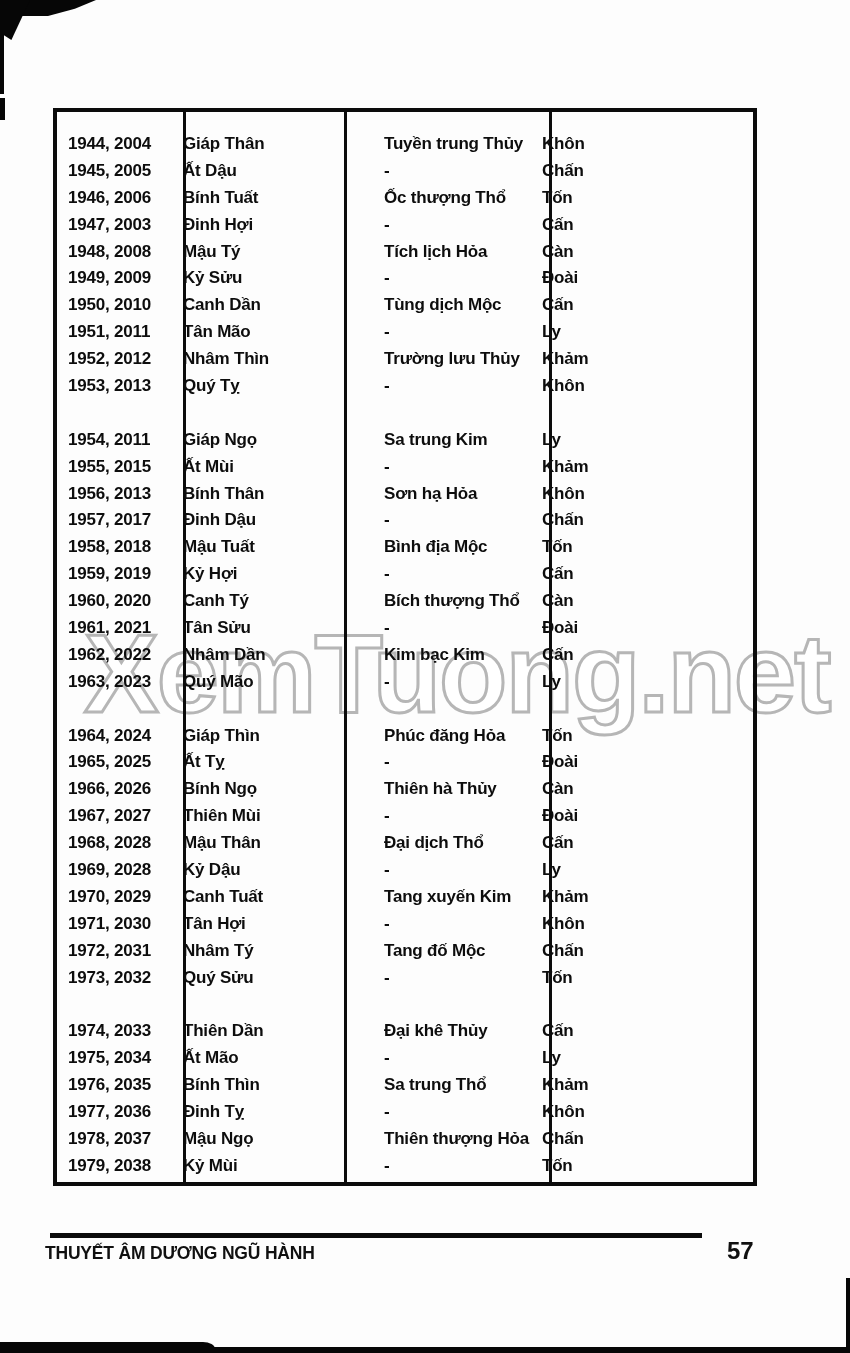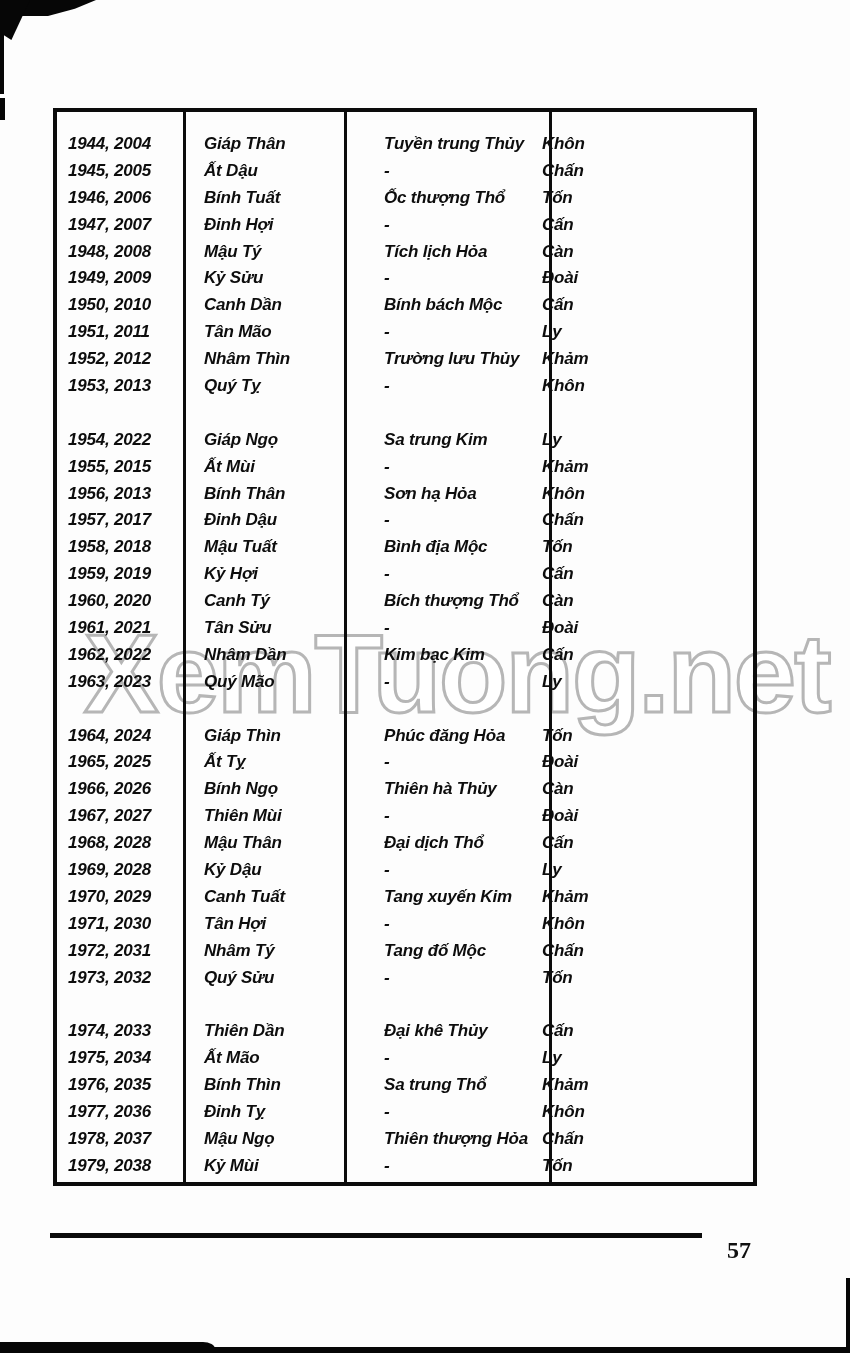--- a/index.html
+++ b/index.html
@@ -44,46 +44,46 @@
     border:4px solid #0b0b0b;
     box-sizing:border-box;
     z-index:2;
   }
   .vline { position:absolute; top:0; bottom:0; width:3px; background:#0b0b0b; }
   .vline-1 { left:126px; }
   .vline-2 { left:287px; }
   .vline-3 { left:492px; }
 
   .rows { position:absolute; top:18px; left:0; right:0; }
-  .row  { display:flex; height:26.9px; align-items:center;font-style:italic; }
+  .row  { display:flex; height:26.9px; align-items:center; }
   .gap  { height:26.9px; }
   .cell {
     box-sizing:border-box;
     font-weight:700; font-size:17px; line-height:1;
     letter-spacing:-0.2px; color:#0d0d0d;
     white-space:nowrap; overflow:visible;
   }
   .c1 { width:126px; padding-left:11px; }
-  .c2 { width:161px; padding-left:21px; }
+  .c2 { width:161px; }
   .c3 { width:170px; padding-left:40px; }
   .c4 { flex:1;      padding-left:28px; }
 
   
   .footer-rule {
     position:absolute; left:50px; top:1233px;
     width:652px; height:5px; background:#0b0b0b; z-index:3;
   }
   .footer-title {
     position:absolute; left:45px; top:1243px;
     font-size:17.5px; font-weight:700; letter-spacing:-0.2px;
     color:#101010; z-index:3; white-space:nowrap;
   }
   .page-number {
     position:absolute; left:727px; top:1237px;
-    font-size:24px; font-weight:700; color:#101010; z-index:3;font-family:Liberation Serif, serif;
+    font-size:24px; font-weight:700; color:#101010; z-index:3;
   }
   .bottom-note {
     position:absolute; left:0; top:1303px; width:850px;
     text-align:center;
     font-size:25px; font-weight:400; letter-spacing:-0.3px;
     color:#3d4044; z-index:3; white-space:nowrap;
   }
 </style>
 </head>
 <body>
@@ -117,41 +117,41 @@
           <div class="cell c3">-</div>
           <div class="cell c4">Chấn</div>
         </div>
         <div class="row">
           <div class="cell c1">1946, 2006</div>
           <div class="cell c2">Bính Tuất</div>
           <div class="cell c3">Ốc thượng Thổ</div>
           <div class="cell c4">Tốn</div>
         </div>
         <div class="row">
-          <div class="cell c1">1947, 2007</div>
+          <div class="cell c1">1947, 2003</div>
           <div class="cell c2">Đinh Hợi</div>
           <div class="cell c3">-</div>
           <div class="cell c4">Cấn</div>
         </div>
         <div class="row">
           <div class="cell c1">1948, 2008</div>
           <div class="cell c2">Mậu Tý</div>
           <div class="cell c3">Tích lịch Hỏa</div>
           <div class="cell c4">Càn</div>
         </div>
         <div class="row">
           <div class="cell c1">1949, 2009</div>
           <div class="cell c2">Kỷ Sửu</div>
           <div class="cell c3">-</div>
           <div class="cell c4">Đoài</div>
         </div>
         <div class="row">
           <div class="cell c1">1950, 2010</div>
           <div class="cell c2">Canh Dần</div>
-          <div class="cell c3">Bính bách Mộc</div>
+          <div class="cell c3">Tùng dịch Mộc</div>
           <div class="cell c4">Cấn</div>
         </div>
         <div class="row">
           <div class="cell c1">1951, 2011</div>
           <div class="cell c2">Tân Mão</div>
           <div class="cell c3">-</div>
           <div class="cell c4">Ly</div>
         </div>
         <div class="row">
           <div class="cell c1">1952, 2012</div>
@@ -160,21 +160,21 @@
           <div class="cell c4">Khảm</div>
         </div>
         <div class="row">
           <div class="cell c1">1953, 2013</div>
           <div class="cell c2">Quý Tỵ</div>
           <div class="cell c3">-</div>
           <div class="cell c4">Khôn</div>
         </div>
         <div class="gap"></div>
         <div class="row">
-          <div class="cell c1">1954, 2022</div>
+          <div class="cell c1">1954, 2011</div>
           <div class="cell c2">Giáp Ngọ</div>
           <div class="cell c3">Sa trung Kim</div>
           <div class="cell c4">Ly</div>
         </div>
         <div class="row">
           <div class="cell c1">1955, 2015</div>
           <div class="cell c2">Ất Mùi</div>
           <div class="cell c3">-</div>
           <div class="cell c4">Khảm</div>
         </div>
@@ -321,15 +321,16 @@
         <div class="row">
           <div class="cell c1">1979, 2038</div>
           <div class="cell c2">Kỷ Mùi</div>
           <div class="cell c3">-</div>
           <div class="cell c4">Tốn</div>
         </div>
       </div>
   </div>
 
   <div class="footer-rule"></div>
+  <div class="footer-title">THUYẾT ÂM DƯƠNG NGŨ HÀNH</div>
   <div class="page-number">57</div>
 
 </div>
 
 </body></html>

